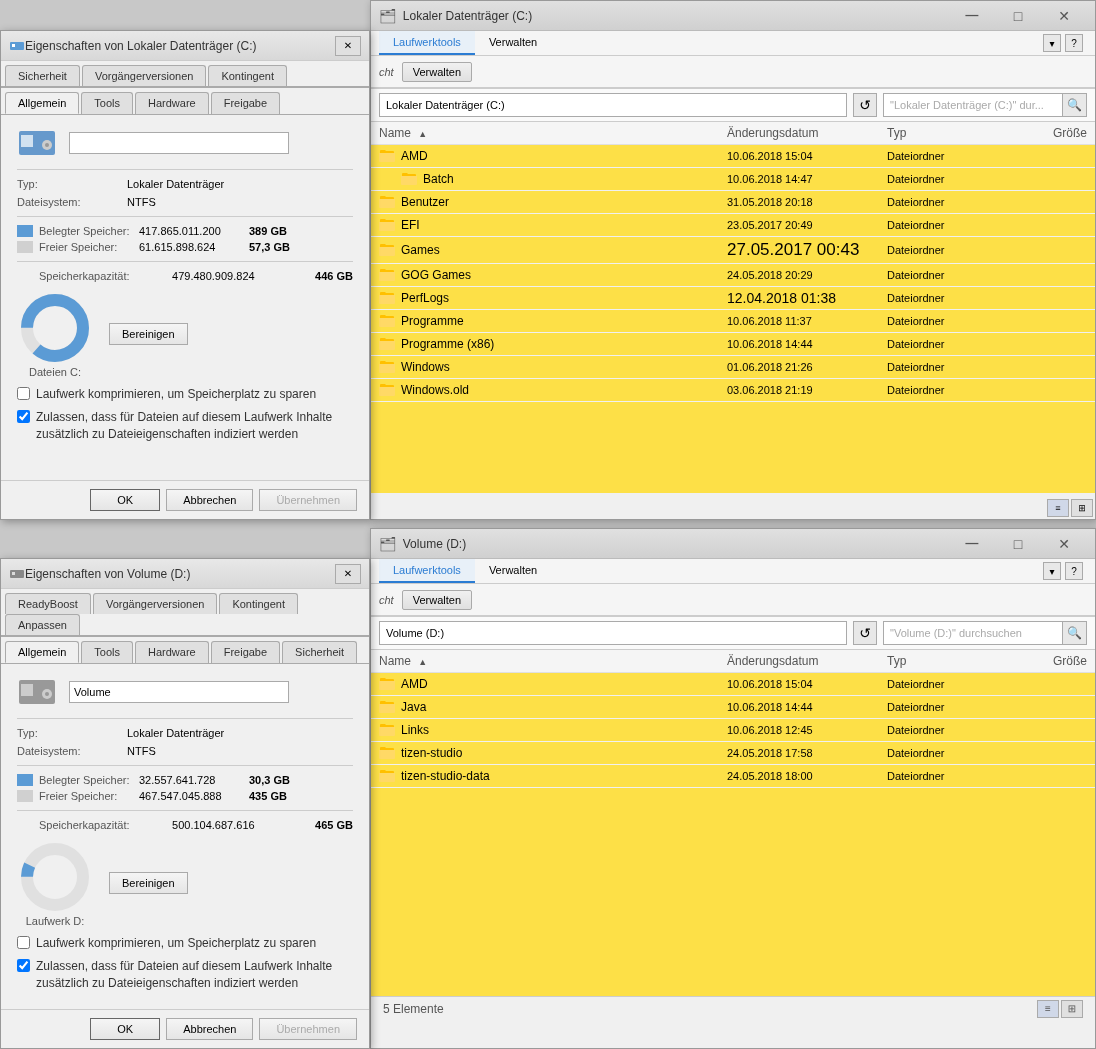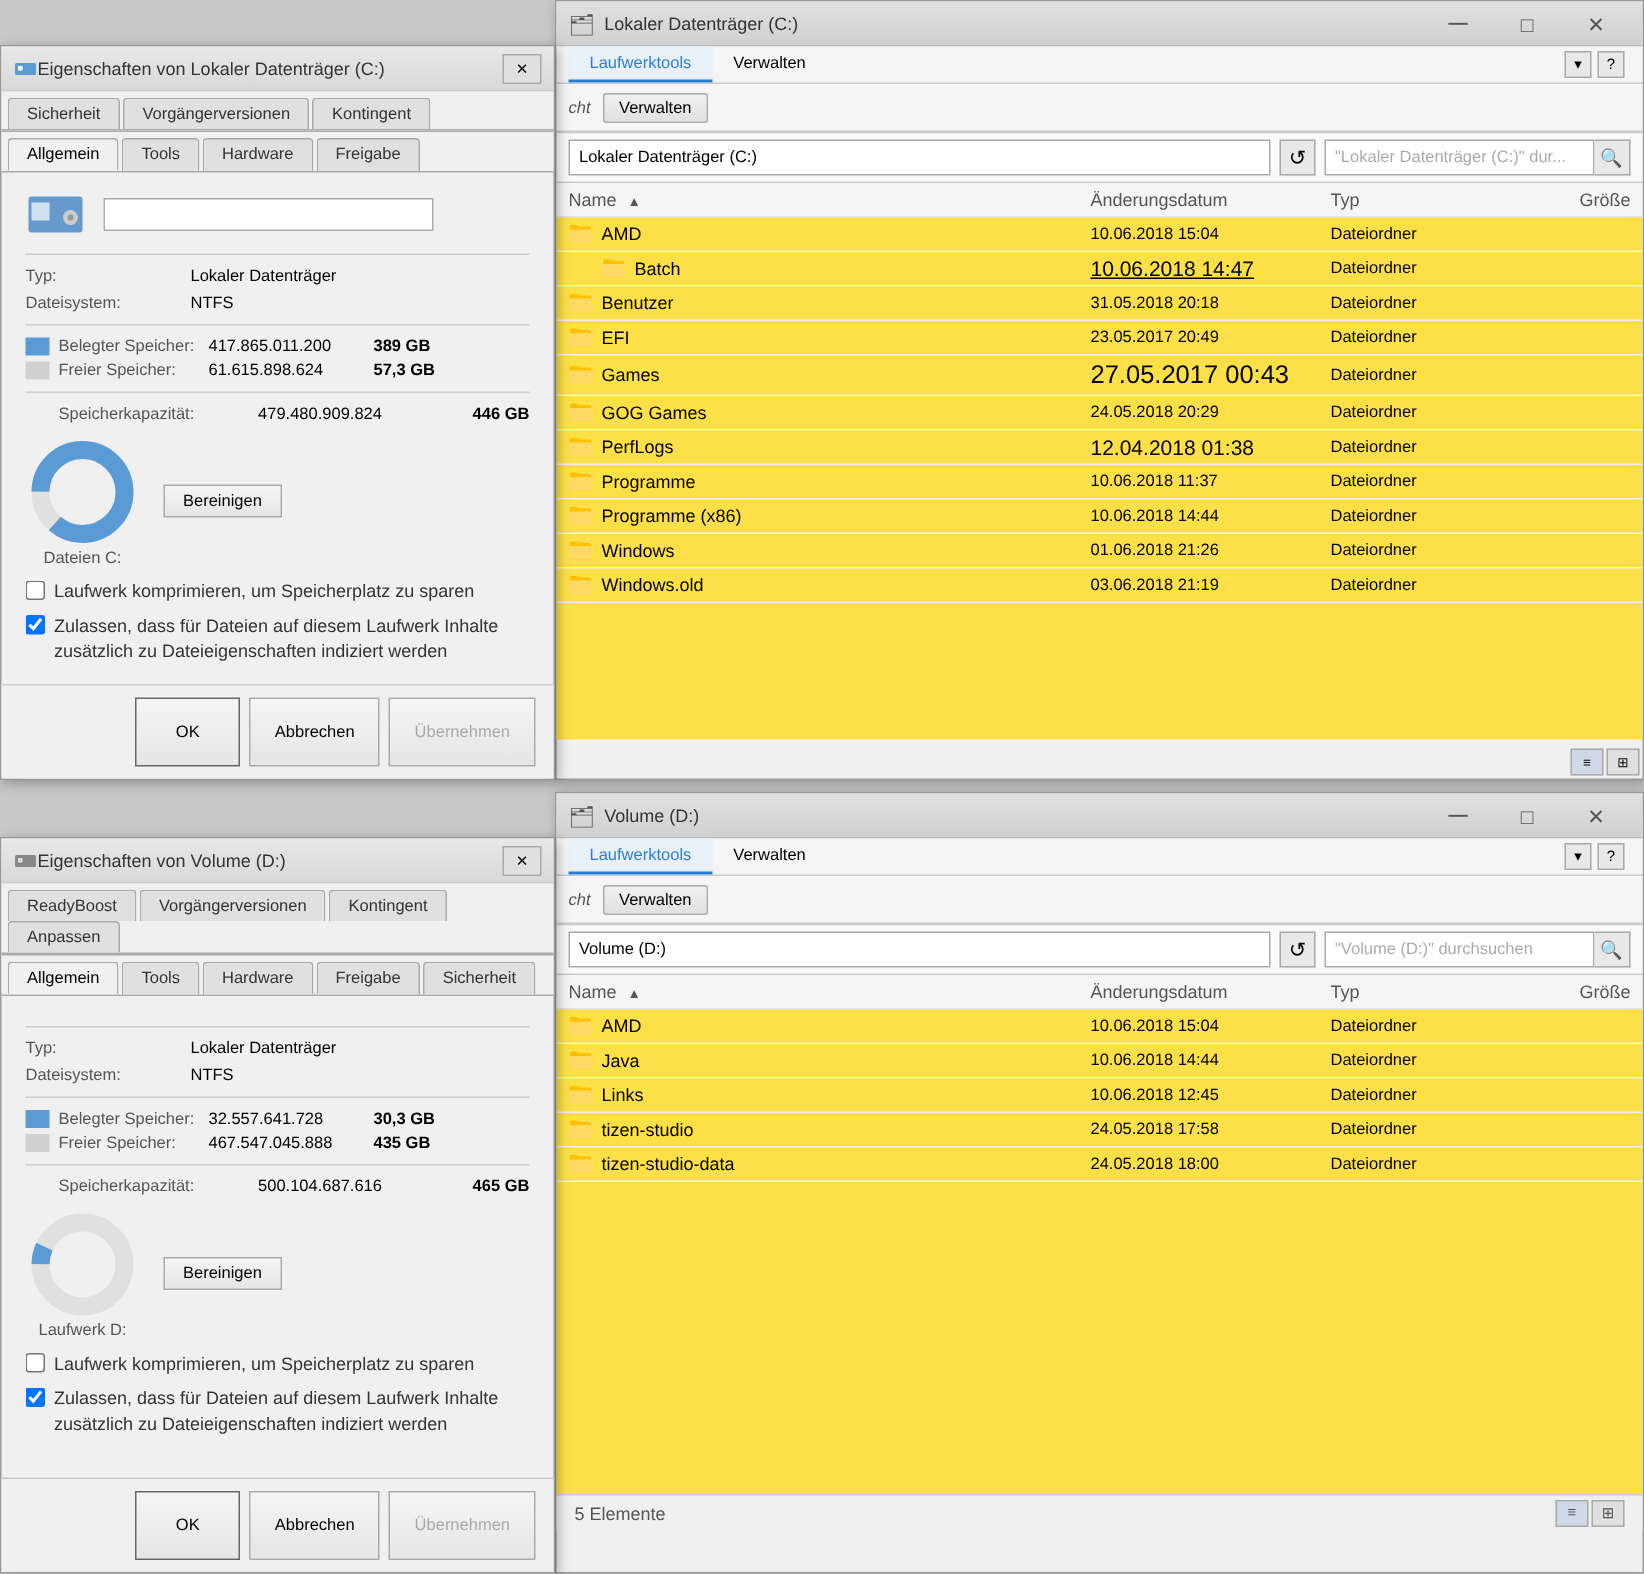--- a/index.html
+++ b/index.html
@@ -34,21 +34,21 @@
     .storage-bar.free { background: #d0d0d0; }
 
     .capacity-row { display: flex; justify-content: space-between; margin: 4px 0; font-size: 11px; padding-left: 22px; }
     .bereinigen-btn { padding: 4px 12px; border: 1px solid #aaa; background: linear-gradient(to bottom, #f5f5f5, #e5e5e5); cursor: pointer; font-size: 11px; }
 
     .checkbox-row { display: flex; align-items: flex-start; margin: 6px 0; font-size: 11px; gap: 6px; }
     .checkbox-row input[type=checkbox] { margin-top: 1px; flex-shrink: 0; }
     .checkbox-text { color: #333; line-height: 1.4; }
 
     .dialog-buttons { display: flex; justify-content: flex-end; gap: 6px; padding: 8px 12px; border-top: 1px solid #ccc; background: #f0f0f0; }
-    .dialog-btn { padding: 16px 16px; border: 1px solid #aaa; background: linear-gradient(to bottom, #f5f5f5, #e5e5e5); cursor: pointer; font-size: 11px; min-width: 70px; text-align: center; }
+    .dialog-btn { padding: 4px 16px; border: 1px solid #aaa; background: linear-gradient(to bottom, #f5f5f5, #e5e5e5); cursor: pointer; font-size: 11px; min-width: 70px; text-align: center; }
     .dialog-btn.ok { border-color: #666; }
     .separator { border: none; border-top: 1px solid #ccc; margin: 8px 0; }
 
     
     .explorer { width: 718px; }
     .explorer-titlebar { height: 30px; background: linear-gradient(to bottom, #e0e0e0, #d0d0d0); border-bottom: 1px solid #bbb; display: flex; align-items: center; padding: 0 8px; }
     .explorer-title { flex: 1; font-size: 12px; color: #333; }
     .explorer-win-btns { display: flex; }
     .explorer-win-btn { width: 46px; height: 30px; display: flex; align-items: center; justify-content: center; cursor: pointer; font-size: 12px; }
 
@@ -141,21 +141,21 @@
       <div class="col-size" style="font-size:11px;"></div>
     </div>
         <div class="file-row">
       <div class="col-name" style="display:flex; align-items:center;margin-left:22px;">
         <span class="file-icon"><svg width="16" height="16" viewBox="0 0 16 16">
                 <path d="M1 3 Q1 2 2 2 L6 2 L7 3 L14 3 Q15 3 15 4 L15 13 Q15 14 14 14 L2 14 Q1 14 1 13Z" fill="#ffc000"></path>
                 <path d="M0 5 L16 5 L16 13 Q16 14 15 14 L1 14 Q0 14 0 13Z" fill="#ffd966"></path>
               </svg></span>
         <span>Batch</span>
       </div>
-      <div class="col-date" style="font-size:14px;text-decoration:underline;">10.06.2018 14:47</div>
+      <div class="col-date" style="font-size:11px;">10.06.2018 14:47</div>
       <div class="col-type" style="font-size:11px;">Dateiordner</div>
       <div class="col-size" style="font-size:11px;"></div>
     </div>
         <div class="file-row">
       <div class="col-name" style="display:flex; align-items:center;">
         <span class="file-icon"><svg width="16" height="16" viewBox="0 0 16 16">
                 <path d="M1 3 Q1 2 2 2 L6 2 L7 3 L14 3 Q15 3 15 4 L15 13 Q15 14 14 14 L2 14 Q1 14 1 13Z" fill="#ffc000"></path>
                 <path d="M0 5 L16 5 L16 13 Q16 14 15 14 L1 14 Q0 14 0 13Z" fill="#ffd966"></path>
               </svg></span>
         <span>Benutzer</span>
@@ -498,20 +498,29 @@
 
   <div class="tab-bar" style="border-top:1px solid #aaa;">
     <div class="tab active">Allgemein</div>
     <div class="tab">Tools</div>
     <div class="tab">Hardware</div>
     <div class="tab">Freigabe</div>
     <div class="tab">Sicherheit</div>
   </div>
 
   <div class="dialog-content">
+    <div style="display:flex; align-items:center; gap:12px; margin-bottom:10px;">
+      <svg width="40" height="32" viewBox="0 0 40 32">
+        <rect x="2" y="4" width="36" height="24" rx="2" fill="#999"></rect>
+        <rect x="4" y="8" width="12" height="12" fill="white" opacity="0.5"></rect>
+        <circle cx="30" cy="18" r="5" fill="#ccc"></circle>
+        <circle cx="30" cy="18" r="2" fill="#999"></circle>
+      </svg>
+      <input type="text" class="name-input" value="Volume" style="">
+    </div>
     <hr class="separator">
     <div class="prop-row">
       <span class="prop-label">Typ:</span>
       <span class="prop-value">Lokaler Datenträger</span>
     </div>
     <div class="prop-row">
       <span class="prop-label">Dateisystem:</span>
       <span class="prop-value">NTFS</span>
     </div>
     <hr class="separator">

